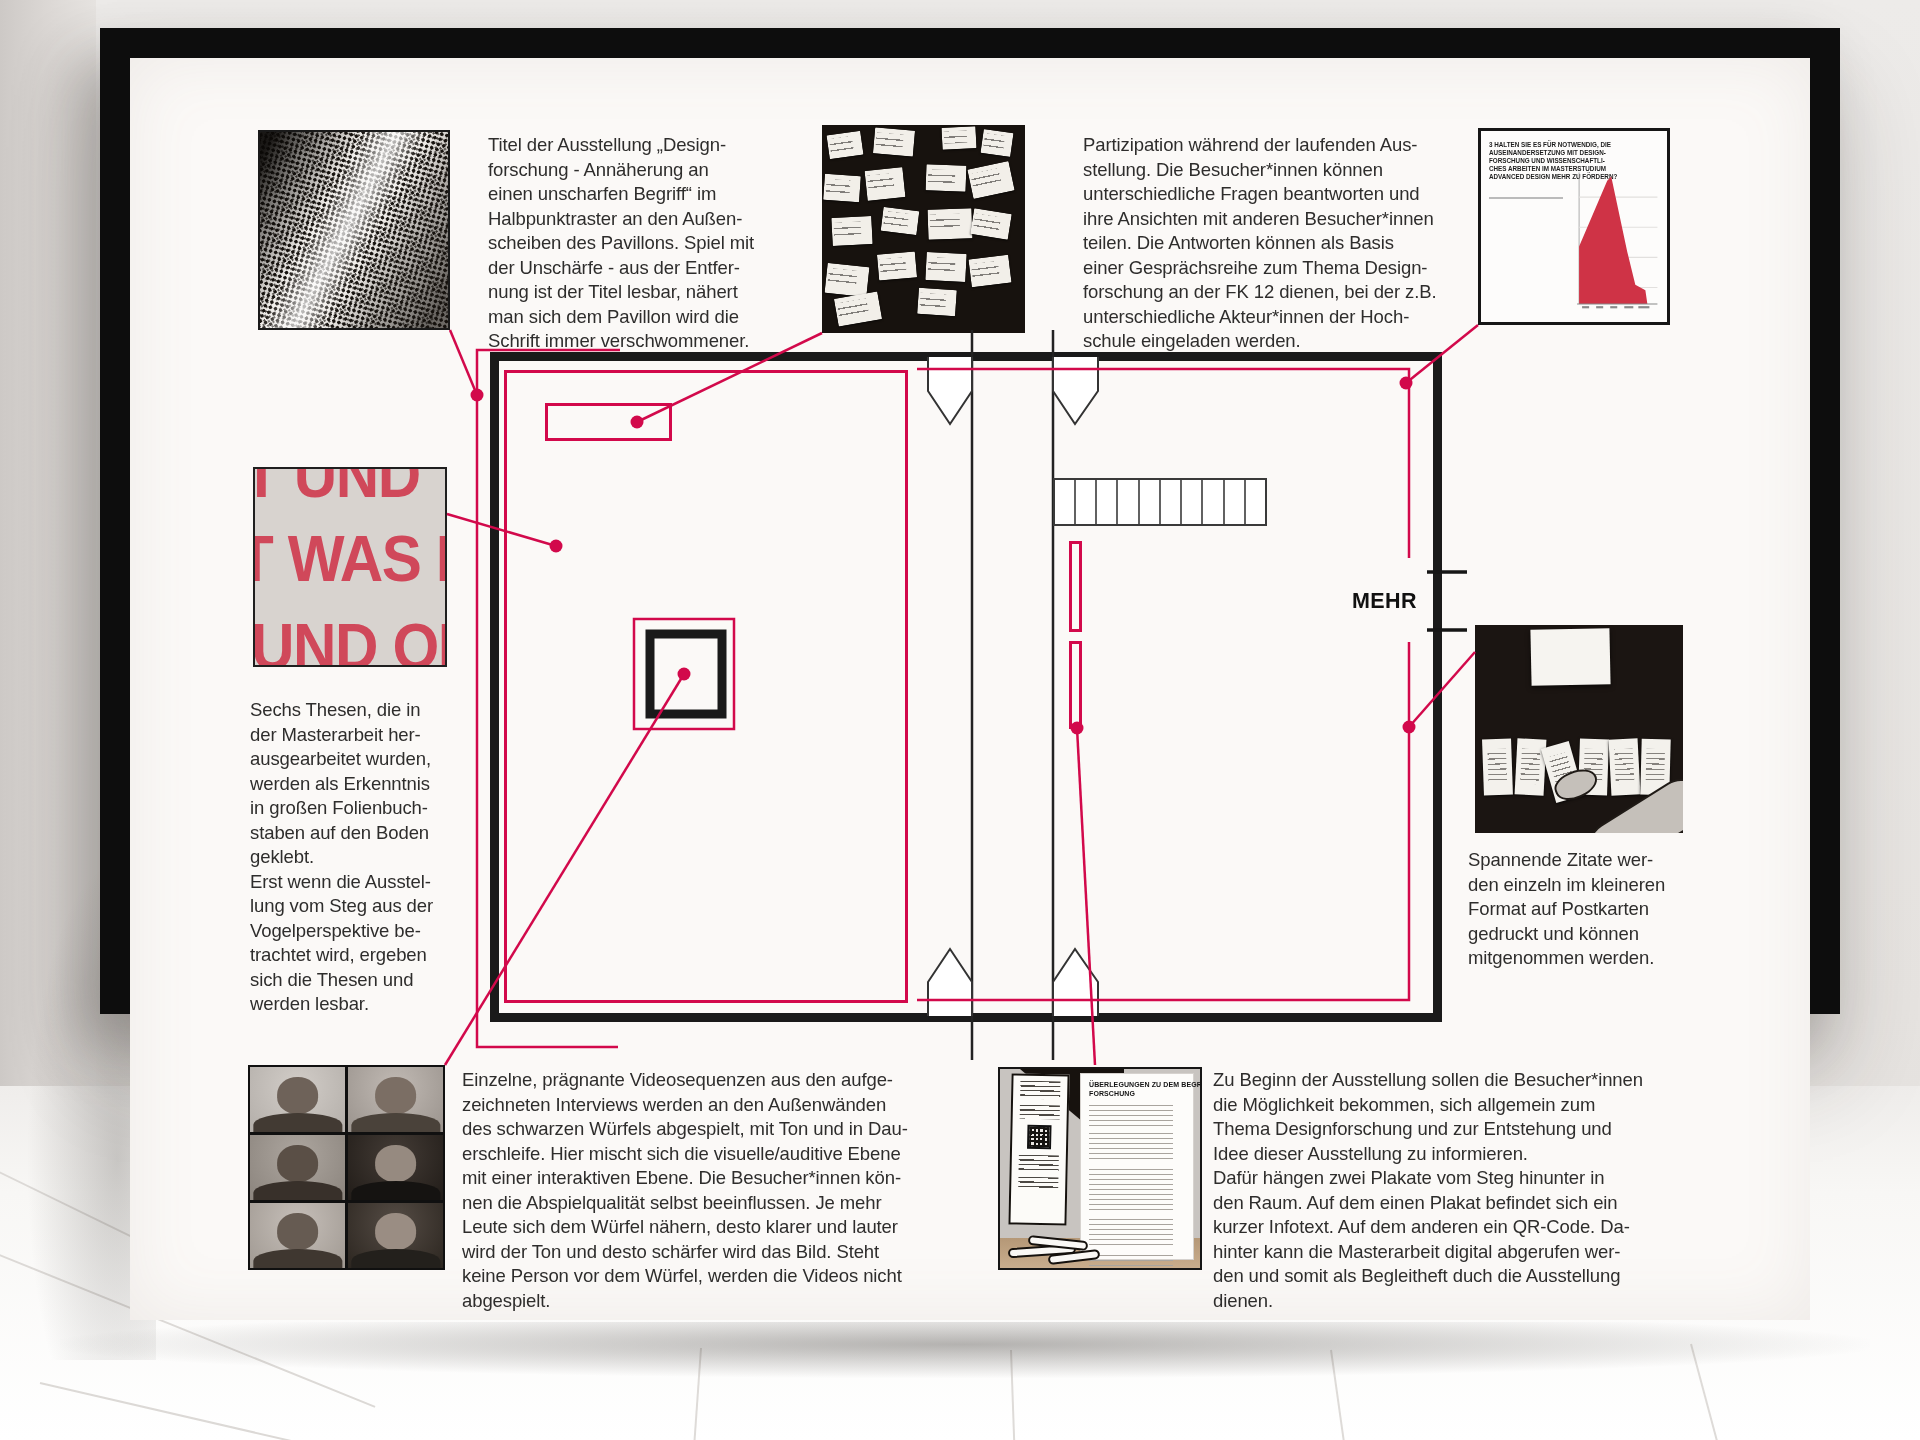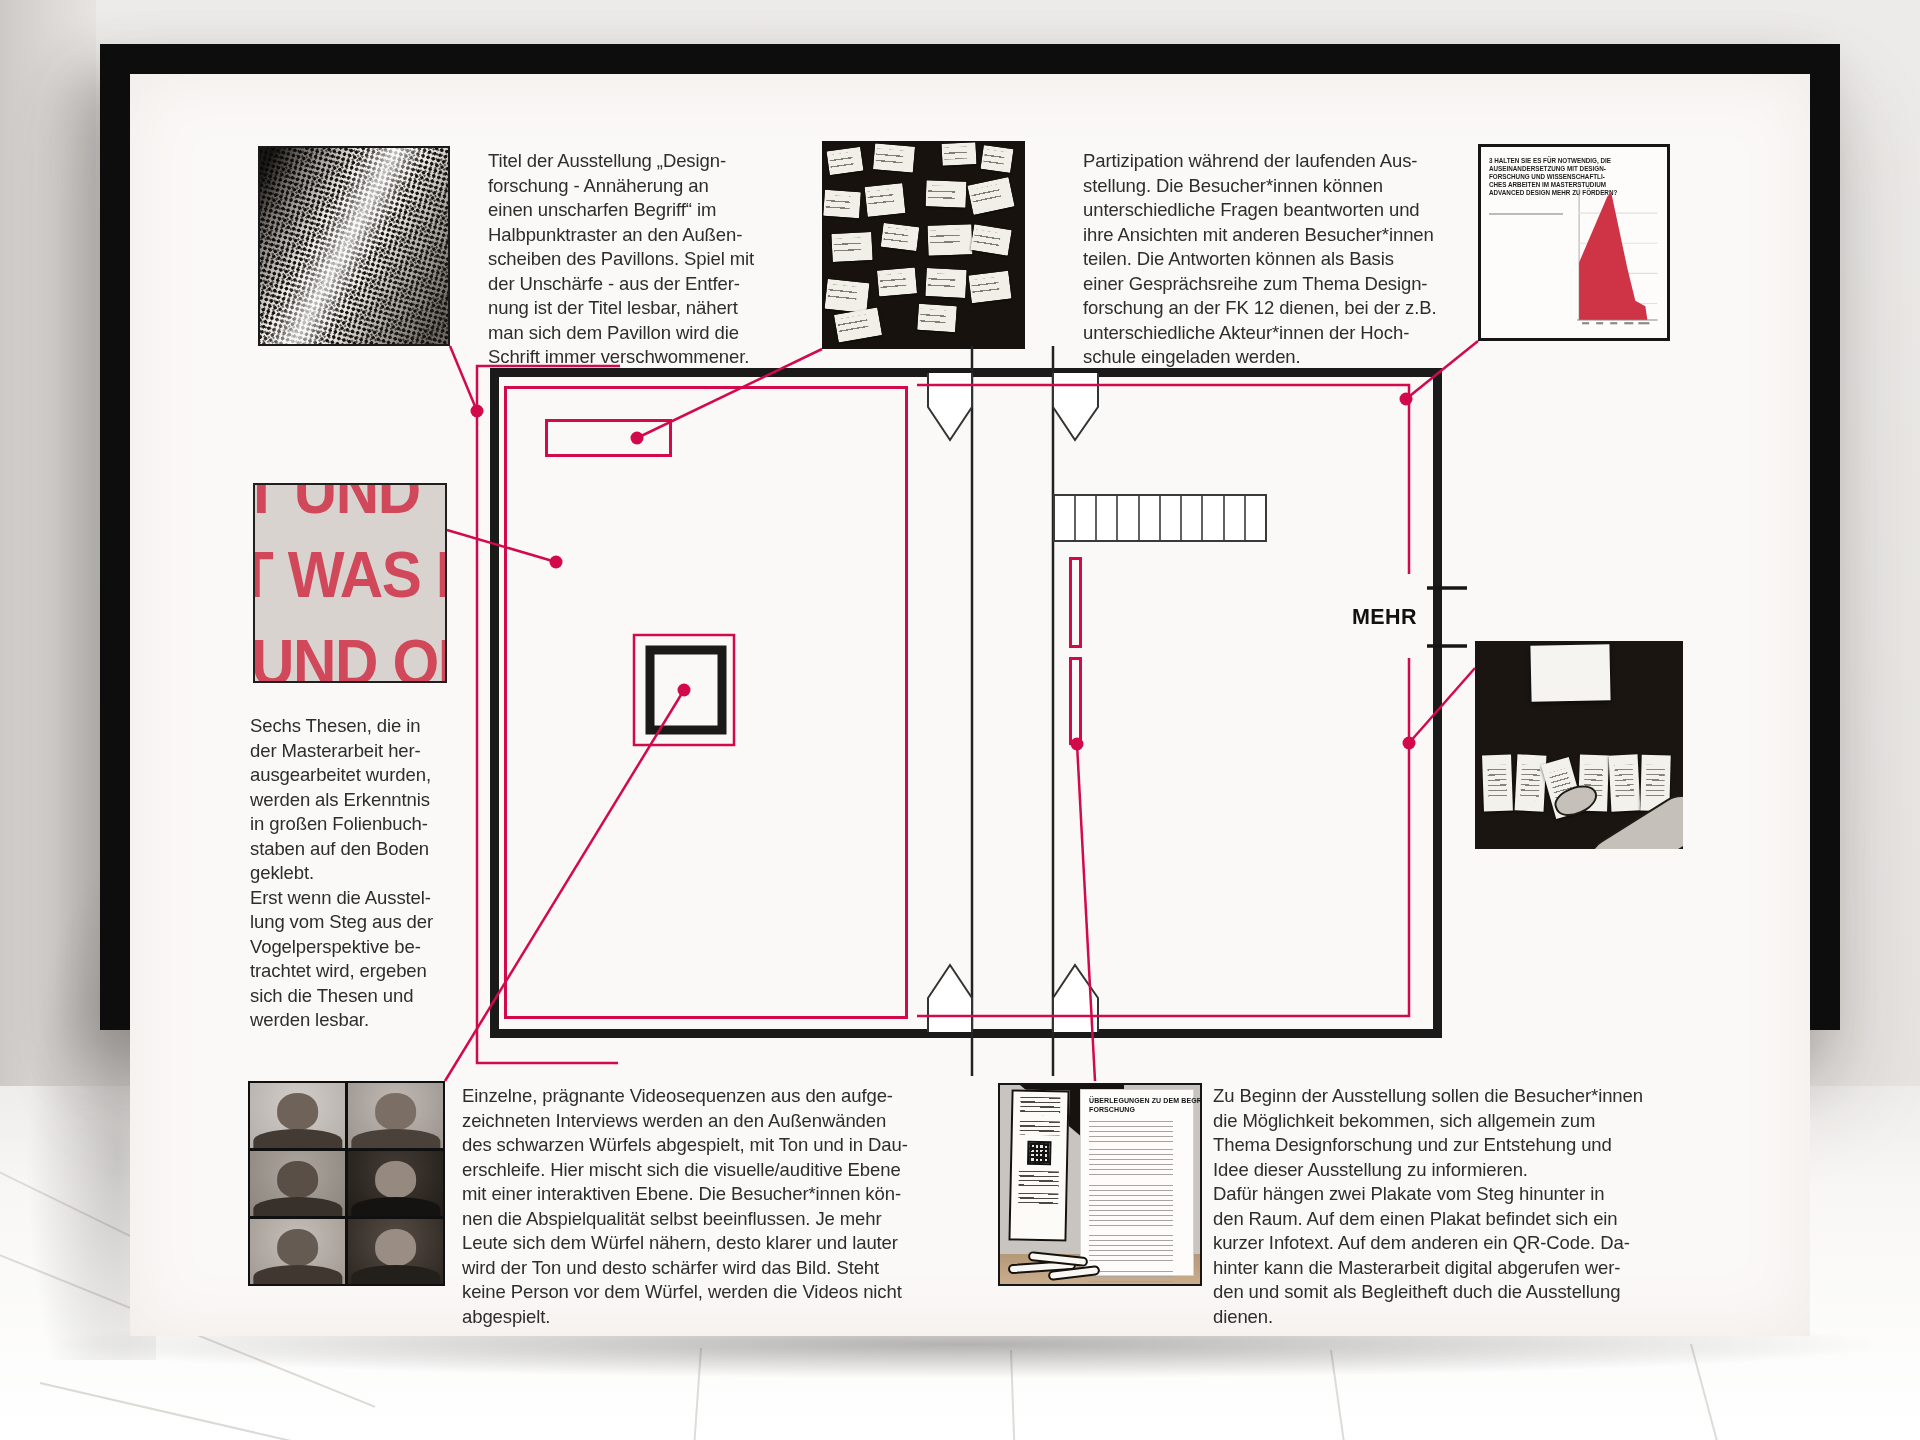--- a/index.html
+++ b/index.html
@@ -16,21 +16,21 @@
   .floor{position:absolute;left:0;top:1086px;width:1920px;height:354px;
     background:linear-gradient(#efedeb,#f8f7f5 30%,#ffffff);}
   .junction{position:absolute;left:0;top:1086px;width:1920px;height:2px;background:#d3d0cd;}
   .seam{position:absolute;height:2px;background:#dcd9d6;transform-origin:left center;}
   .seamv{position:absolute;width:2px;background:#dedbd8;transform-origin:top center;}
   .frame-shadow{position:absolute;left:60px;top:1322px;width:1810px;height:56px;
     background:radial-gradient(ellipse at 50% 40%,rgba(40,35,30,.34),rgba(40,35,30,0) 72%);}
   .side-shadow{position:absolute;left:26px;top:860px;width:130px;height:500px;
     background:radial-gradient(ellipse at 70% 60%,rgba(40,35,30,.22),rgba(40,35,30,0) 70%);}
 
-  .frame{position:absolute;left:100px;top:44px;width:1740px;height:986px;
+  .frame{position:absolute;left:100px;top:28px;width:1740px;height:986px;
     background:#0d0d0d;padding:30px;
     box-shadow:-26px 30px 55px rgba(45,40,36,.30), 0 60px 90px rgba(45,40,36,.18);}
   .poster{position:relative;width:1680px;height:1262px;background:#fbf9f7;
     box-shadow:inset 0 0 70px rgba(130,110,95,.10);}
 
   .caption{position:absolute;color:var(--ink);font-size:18.5px;line-height:24.5px;
     letter-spacing:-.1px;white-space:pre;}
 
   .abs{position:absolute;}
 
@@ -250,20 +250,25 @@
         <div class="pc-poster"></div>
         <div class="pc-card" style="left:4%;transform:rotate(-2deg);"></div>
         <div class="pc-card" style="left:19.5%;transform:rotate(3deg);"></div>
         <div class="pc-card" style="left:35%;top:57%;transform:rotate(-16deg);"></div>
         <div class="pc-card" style="left:50%;transform:rotate(2deg);"></div>
         <div class="pc-card" style="left:65%;transform:rotate(-3deg);"></div>
         <div class="pc-card" style="left:80%;transform:rotate(1.5deg);"></div>
         <div class="pc-hand"></div>
         <div class="pc-arm"></div>
       </div>
+      <div class="caption" style="left:1338px;top:790px;width:265px;">Spannende Zitate wer-
+den einzeln im kleineren
+Format auf Postkarten
+gedruckt und können
+mitgenommen werden.</div>
 
       <div class="abs img-faces" style="left:118px;top:1007px;width:197px;height:205px;">
         <div class="ft">
             <div class="hd"></div>
             <div class="sh"></div>
           </div>
         <div class="ft">
             <div class="hd"></div>
             <div class="sh"></div>
           </div>

